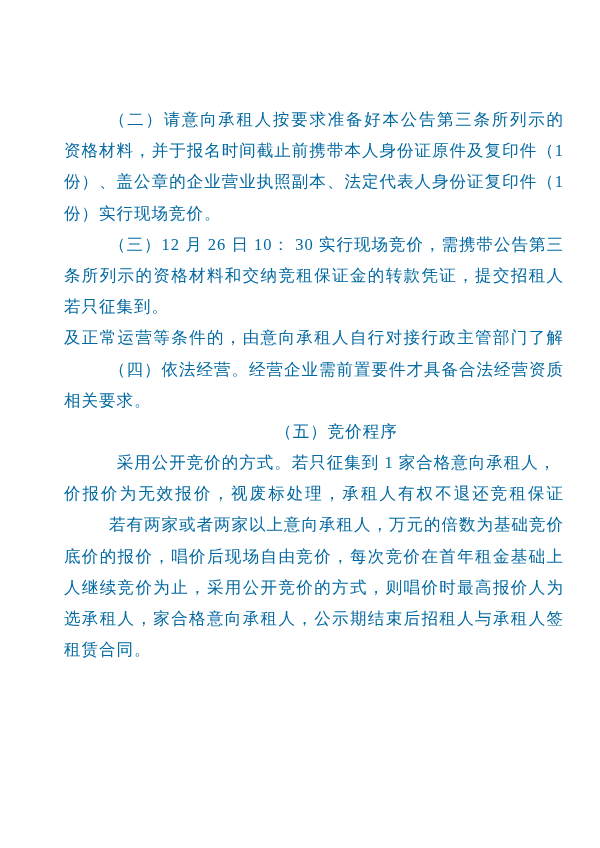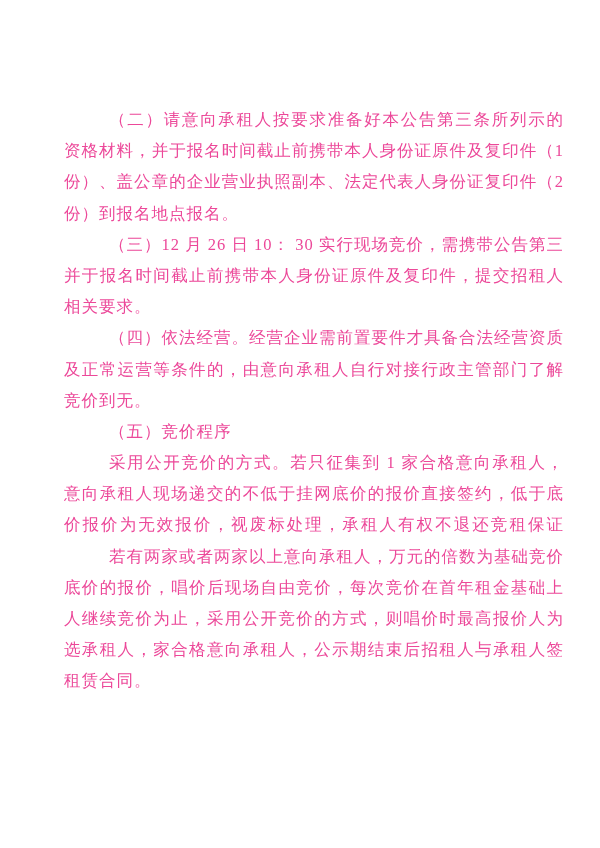--- a/index.html
+++ b/index.html
@@ -27,40 +27,40 @@
     overflow: hidden;
   }
   .line.justify {
     text-align: justify;
     text-align-last: justify;
     
     text-justify: inter-character;
   }
   .line.indent {
     text-indent: 45px;
+    text-align: center;
   }
 </style>
 </head>
 <body>
 
-<div class="page" style="background: rgb(255, 255, 255); color: #ec4899;">
+<div class="page" style="background: rgb(255, 255, 255); color: #0369a1;">
   <div>
       <div class="line justify indent">（二）请意向承租人按要求准备好本公告第三条所列示的</div>
       <div class="line justify">资格材料，并于报名时间截止前携带本人身份证原件及复印件（1</div>
-      <div class="line justify">份）、盖公章的企业营业执照副本、法定代表人身份证复印件（2</div>
-      <div class="line">份）到报名地点报名。</div>
+      <div class="line justify">份）、盖公章的企业营业执照副本、法定代表人身份证复印件（1</div>
+      <div class="line">份）实行现场竞价。</div>
       <div class="line justify indent">（三）12 月 26 日 10： 30 实行现场竞价，需携带公告第三</div>
-      <div class="line justify">并于报名时间截止前携带本人身份证原件及复印件，提交招租人</div>
+      <div class="line justify">条所列示的资格材料和交纳竞租保证金的转款凭证，提交招租人</div>
+      <div class="line">若只征集到。</div>
+      <div class="line justify">及正常运营等条件的，由意向承租人自行对接行政主管部门了解</div>
+      <div class="line justify indent">（四）依法经营。经营企业需前置要件才具备合法经营资质</div>
       <div class="line">相关要求。</div>
-      <div class="line justify indent">（四）依法经营。经营企业需前置要件才具备合法经营资质</div>
-      <div class="line justify">及正常运营等条件的，由意向承租人自行对接行政主管部门了解</div>
-      <div class="line">竞价到无。</div>
       <div class="line indent">（五）竞价程序</div>
       <div class="line justify indent">采用公开竞价的方式。若只征集到 1 家合格意向承租人，按</div>
-      <div class="line justify">意向承租人现场递交的不低于挂网底价的报价直接签约，低于底</div>
       <div class="line justify">价报价为无效报价，视废标处理，承租人有权不退还竞租保证金。</div>
       <div class="line justify indent">若有两家或者两家以上意向承租人，万元的倍数为基础竞价</div>
       <div class="line justify">底价的报价，唱价后现场自由竞价，每次竞价在首年租金基础上</div>
       <div class="line justify">人继续竞价为止，采用公开竞价的方式，则唱价时最高报价人为中</div>
       <div class="line justify">选承租人，家合格意向承租人，公示期结束后招租人与承租人签订</div>
       <div class="line">租赁合同。</div>
     </div>
 </div>
 
 </body></html>

